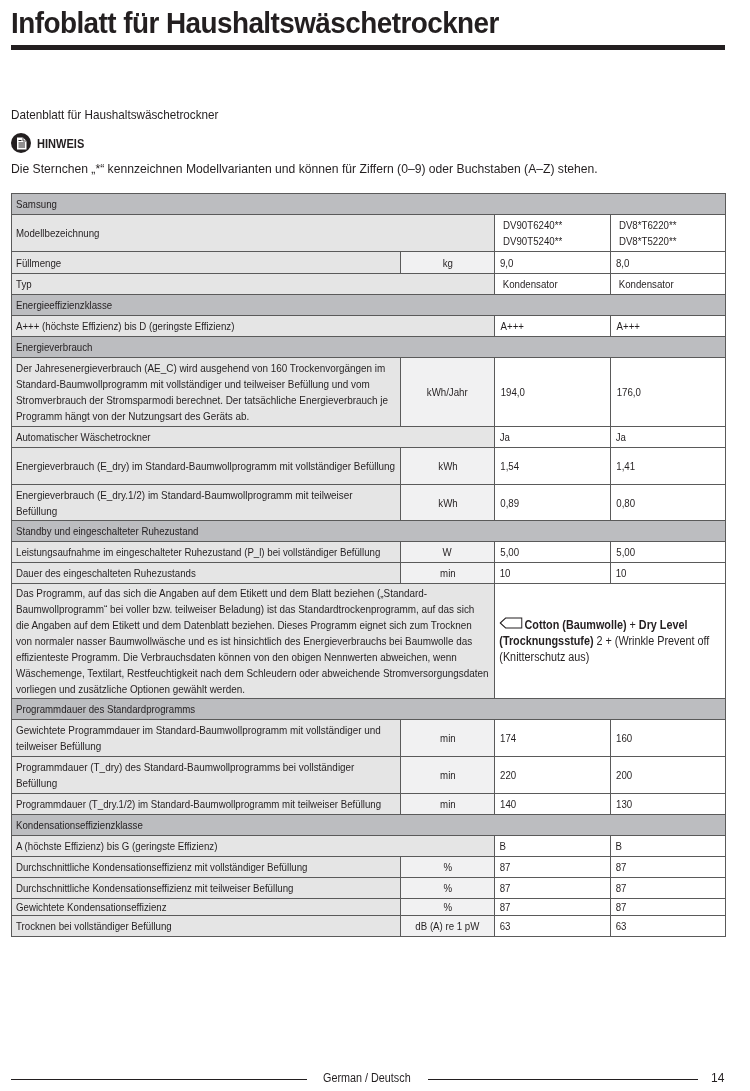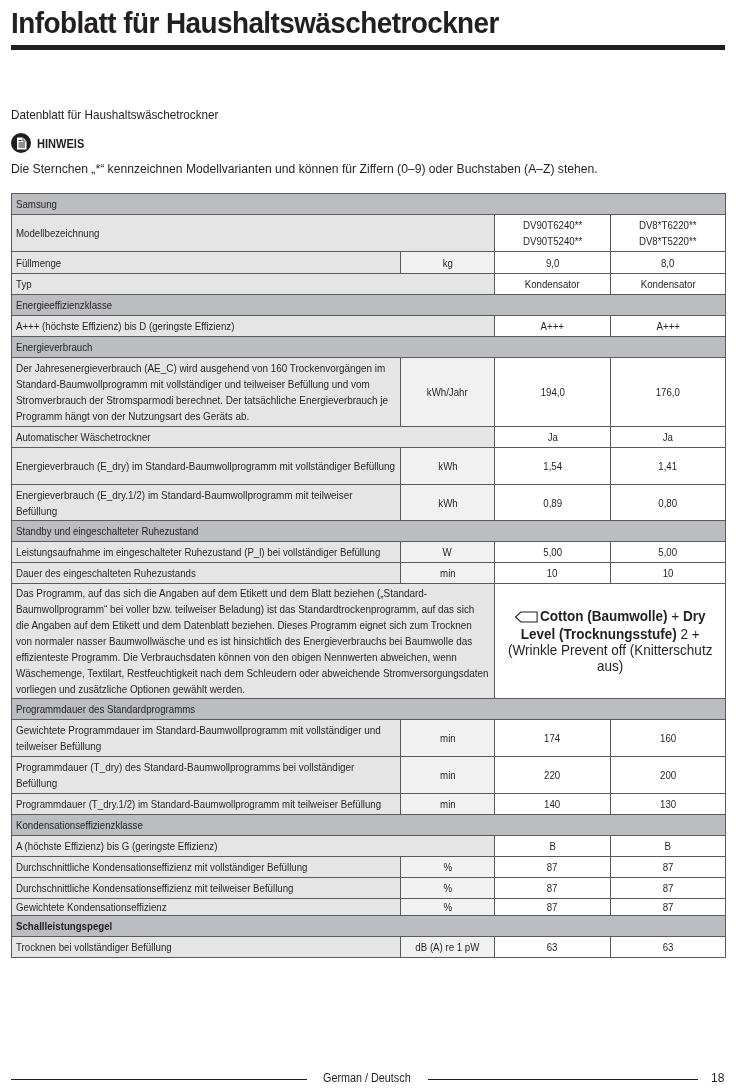--- a/index.html
+++ b/index.html
@@ -18,26 +18,26 @@
   table.spec { position:absolute; left:11px; top:193px; width:715px; border-collapse:collapse; table-layout:fixed;
                font-size:11px; }
   table.spec td { border:1px solid #5a5a5a; padding:0 4px; line-height:16px; vertical-align:middle; }
   .c-label { width:369px; }
   .c-unit { width:89px; }
   .c-v1 { width:110px; }
   .c-v2 { width:109px; }
   tr.sec td { background:#bcbdc0; height:20px; }
   td.lbl { background:#e5e5e5; }
   td.unit { background:#f1f1f2; text-align:center; }
-  td.val { background:#ffffff; text-align:center; }
+  td.val { background:#ffffff; text-align:left; }
   .cond { display:inline-block; transform:scaleX(0.88); transform-origin:left center; white-space:nowrap; }
   .cond-c { display:inline-block; transform:scaleX(0.88); transform-origin:center center; white-space:nowrap; }
   .wrap { display:block; transform:scaleX(0.9); transform-origin:left center; width:111%; }
   .bold { font-weight:bold; }
-  .prog-val { font-size:15px; line-height:16px; }
+  .prog-val { font-size:12px; line-height:16px; }
   .prog-icon { display:inline-block; vertical-align:middle; margin-right:2px; }
 
   .footer-line-left { position:absolute; left:11px; top:1079px; width:296px; height:1px; background:#231f20; }
   .footer-text { position:absolute; left:323px; top:1071px; font-size:12px; transform:scaleX(0.9); transform-origin:left top; white-space:nowrap; }
   .footer-line-right { position:absolute; left:428px; top:1079px; width:270px; height:1px; background:#231f20; }
   .page-num { position:absolute; left:711px; top:1071px; font-size:12px; }
 </style>
 </head>
 <body>
 
@@ -208,28 +208,25 @@
     <td class="val"><span class="cond-c">87</span></td>
     <td class="val"><span class="cond-c">87</span></td>
   </tr>
   <tr style="height:15px">
     <td class="lbl"><span class="cond">Gewichtete Kondensationseffizienz</span></td>
     <td class="unit"><span class="cond-c">%</span></td>
     <td class="val"><span class="cond-c">87</span></td>
     <td class="val"><span class="cond-c">87</span></td>
   </tr>
 
-  <tr class="sec">
-    <td colspan="4"><span class="cond bold">Schallleistungspegel</span></td>
-  </tr>
   <tr style="height:21px">
     <td class="lbl"><span class="cond">Trocknen bei vollständiger Befüllung</span></td>
     <td class="unit"><span class="cond-c">dB (A) re 1 pW</span></td>
     <td class="val"><span class="cond-c">63</span></td>
     <td class="val"><span class="cond-c">63</span></td>
   </tr>
 </tbody>
   </table>
 
 <div class="footer-line-left"></div>
 <div class="footer-text">German / Deutsch</div>
 <div class="footer-line-right"></div>
-<div class="page-num">18</div>
+<div class="page-num">14</div>
 
 </body></html>

